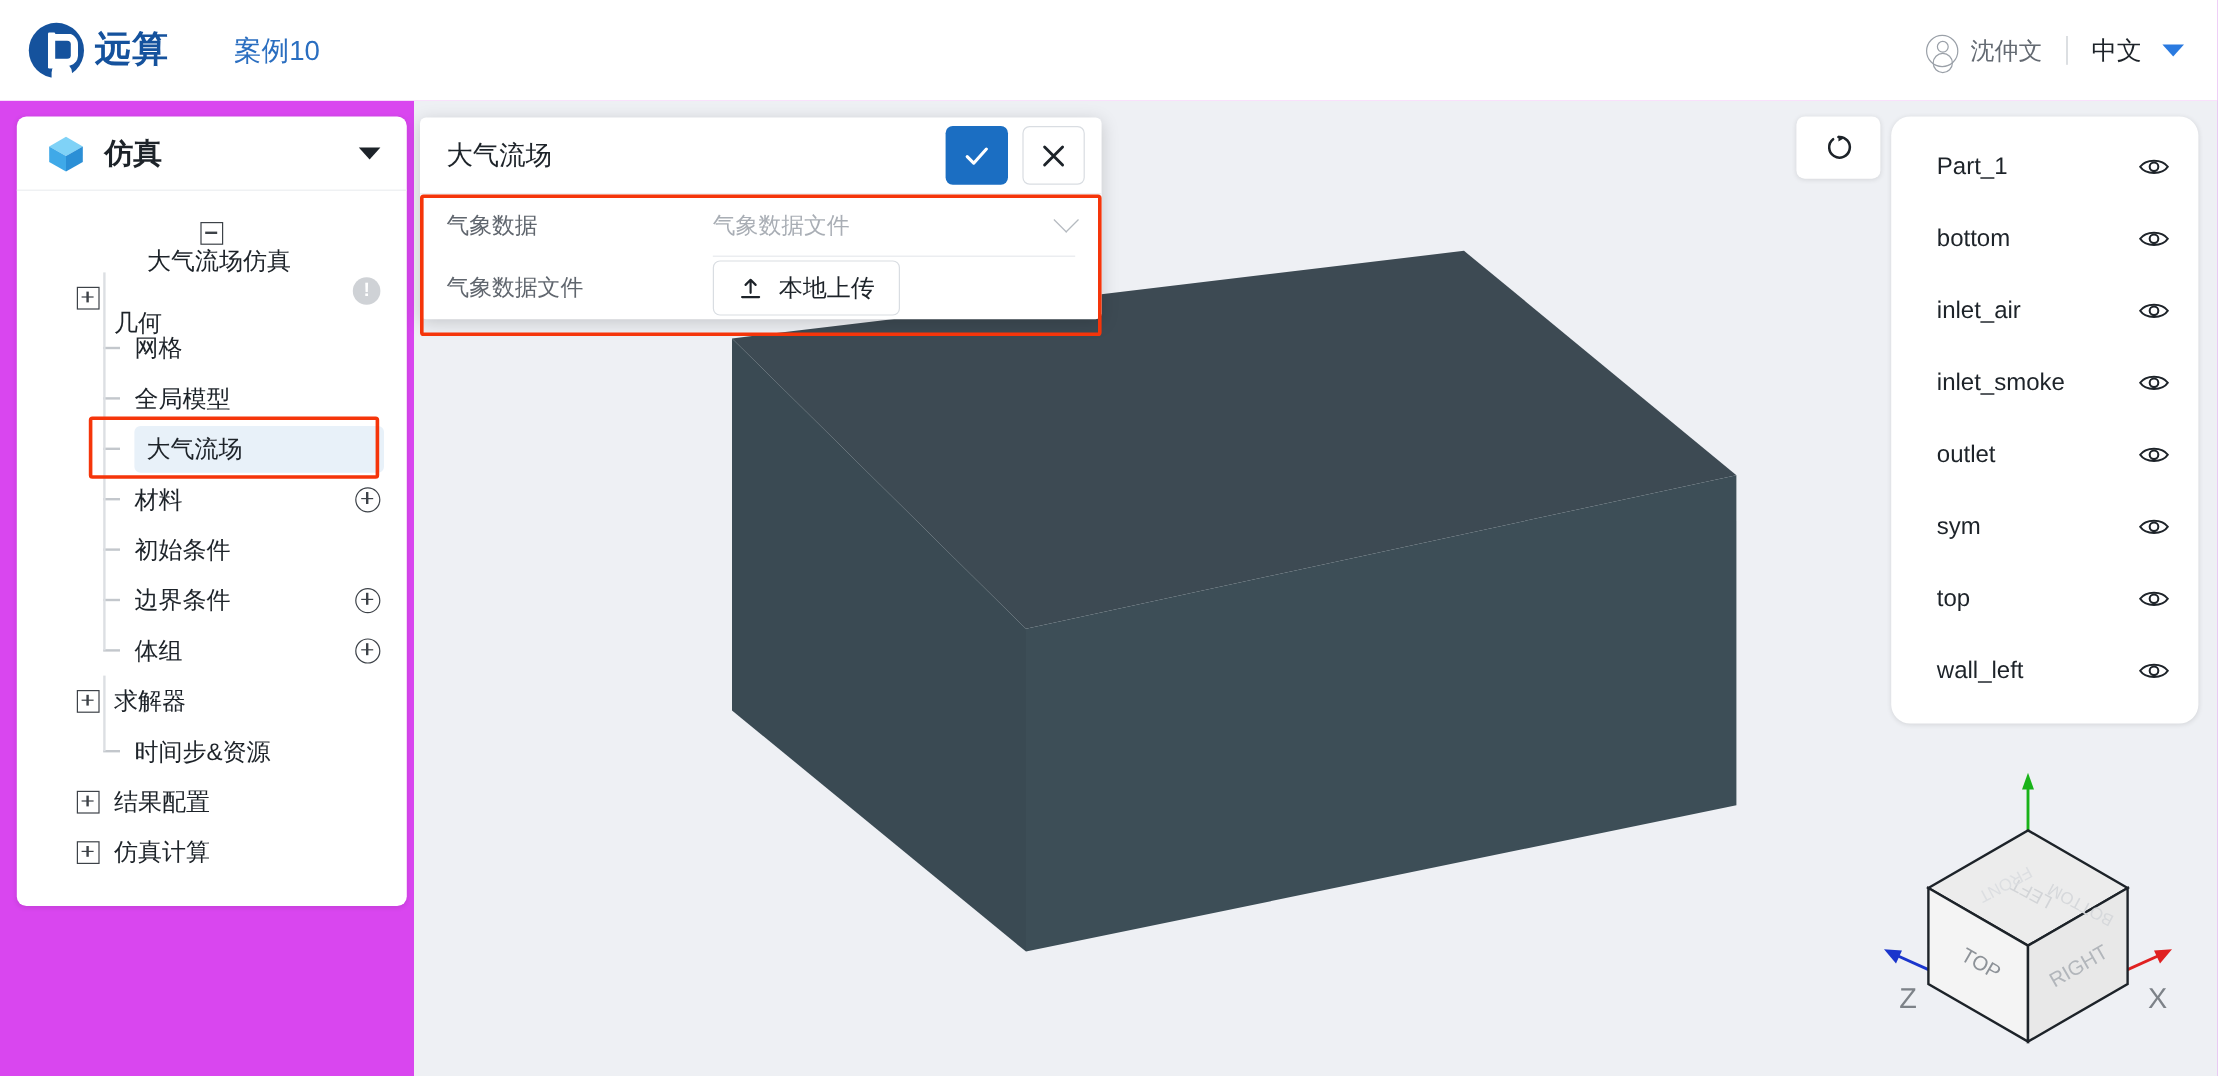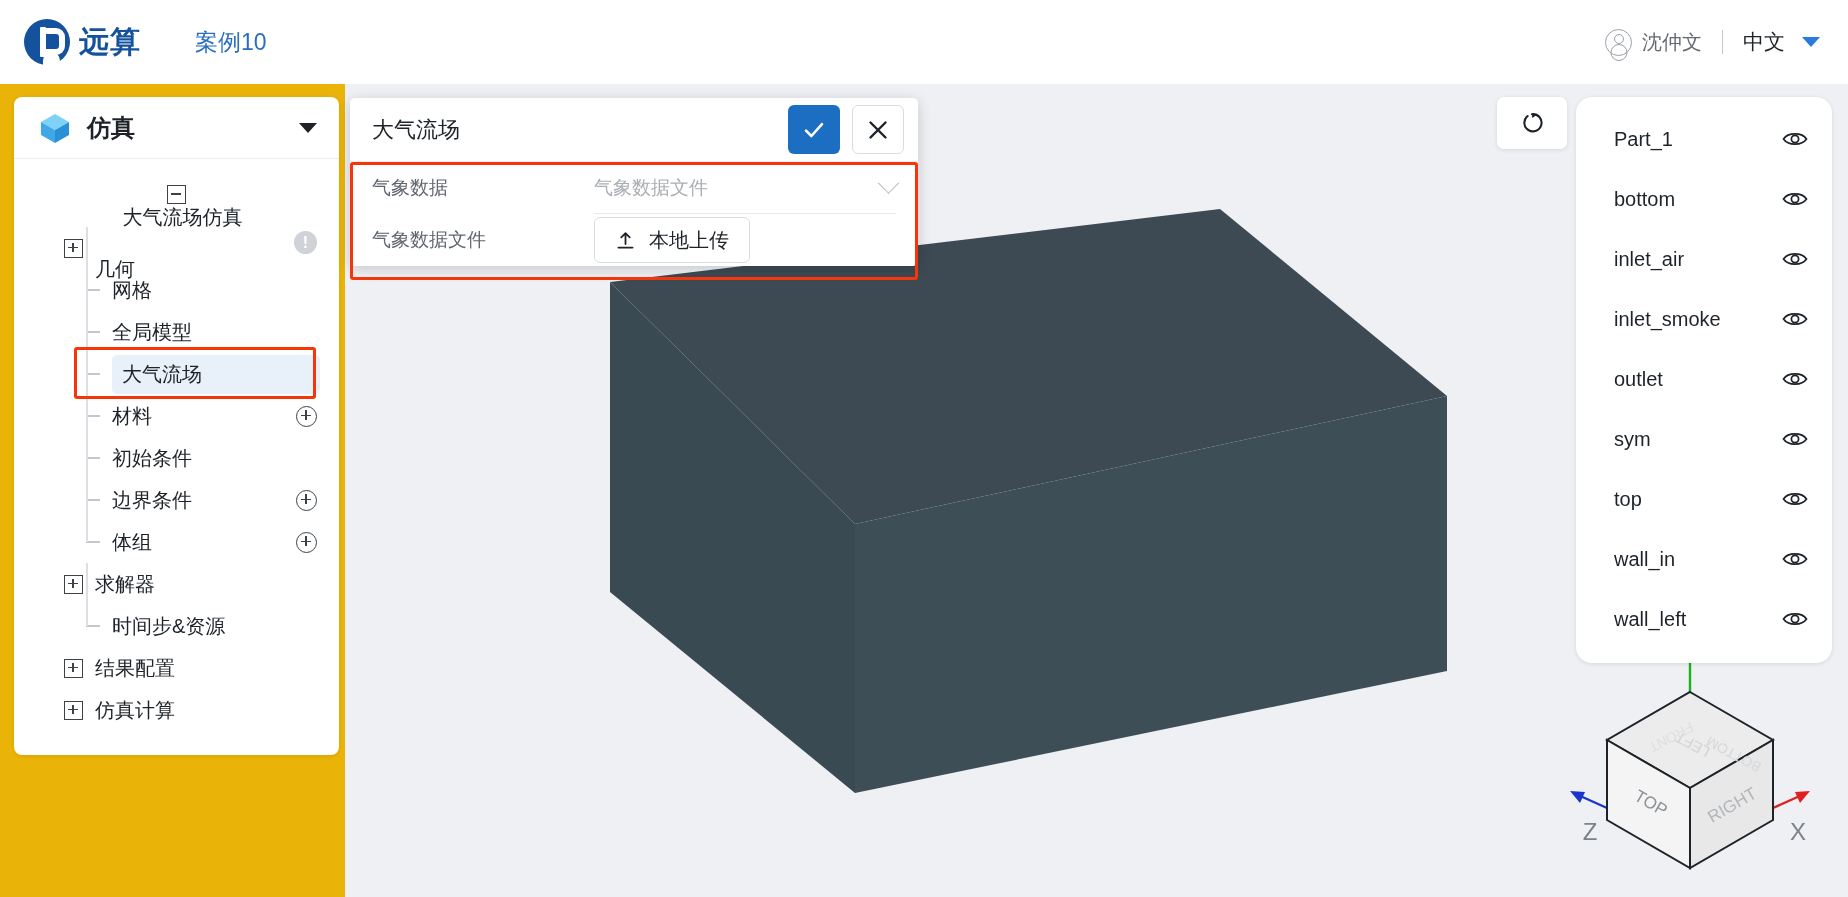--- a/index.html
+++ b/index.html
@@ -3,21 +3,21 @@
 <meta charset="utf-8">
 <title>远算 - 大气流场仿真</title>
 <style>
   * { box-sizing: border-box; margin: 0; padding: 0; }
   html, body {
     width: 1848px; height: 897px;
     font-family: "Liberation Sans", "DejaVu Sans", sans-serif;
     background: #eef0f4;
     overflow: hidden;
   }
-  #app { position: relative; width: 1848px; height: 897px; background: #eab308; }
+  #app { position: relative; width: 1848px; height: 897px; background: #d946ef; }
 
   
   #header {
     position: absolute; top: 0; left: 0; width: 1848px; height: 84px;
     background: #ffffff; display: flex; align-items: center;
     z-index: 40;
   }
   .logo-wrap { display: flex; align-items: center; margin-left: 24px; }
   .logo-mark {
     width: 46px; height: 46px; border-radius: 50%;
@@ -287,27 +287,20 @@
         </div>
         <div class="part-row">
           <span class="part-name">sym</span>
           <span class="eye-icon"><svg width="26" height="18" viewBox="0 0 26 18">
               <path d="M1.5 9 C6 2.2 20 2.2 24.5 9 C20 15.8 6 15.8 1.5 9 Z" fill="none" stroke="#1d2329" stroke-width="1.7"></path>
               <circle cx="13" cy="9" r="3.6" fill="none" stroke="#1d2329" stroke-width="1.7"></circle>
             </svg></span>
         </div>
         <div class="part-row">
           <span class="part-name">top</span>
-          <span class="eye-icon"><svg width="26" height="18" viewBox="0 0 26 18">
-              <path d="M1.5 9 C6 2.2 20 2.2 24.5 9 C20 15.8 6 15.8 1.5 9 Z" fill="none" stroke="#1d2329" stroke-width="1.7"></path>
-              <circle cx="13" cy="9" r="3.6" fill="none" stroke="#1d2329" stroke-width="1.7"></circle>
-            </svg></span>
-        </div>
-        <div class="part-row">
-          <span class="part-name">wall_in</span>
           <span class="eye-icon"><svg width="26" height="18" viewBox="0 0 26 18">
               <path d="M1.5 9 C6 2.2 20 2.2 24.5 9 C20 15.8 6 15.8 1.5 9 Z" fill="none" stroke="#1d2329" stroke-width="1.7"></path>
               <circle cx="13" cy="9" r="3.6" fill="none" stroke="#1d2329" stroke-width="1.7"></circle>
             </svg></span>
         </div>
         <div class="part-row">
           <span class="part-name">wall_left</span>
           <span class="eye-icon"><svg width="26" height="18" viewBox="0 0 26 18">
               <path d="M1.5 9 C6 2.2 20 2.2 24.5 9 C20 15.8 6 15.8 1.5 9 Z" fill="none" stroke="#1d2329" stroke-width="1.7"></path>
               <circle cx="13" cy="9" r="3.6" fill="none" stroke="#1d2329" stroke-width="1.7"></circle>

